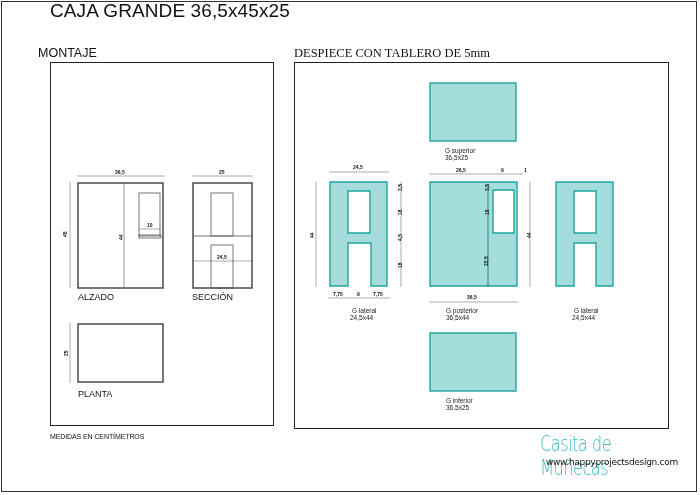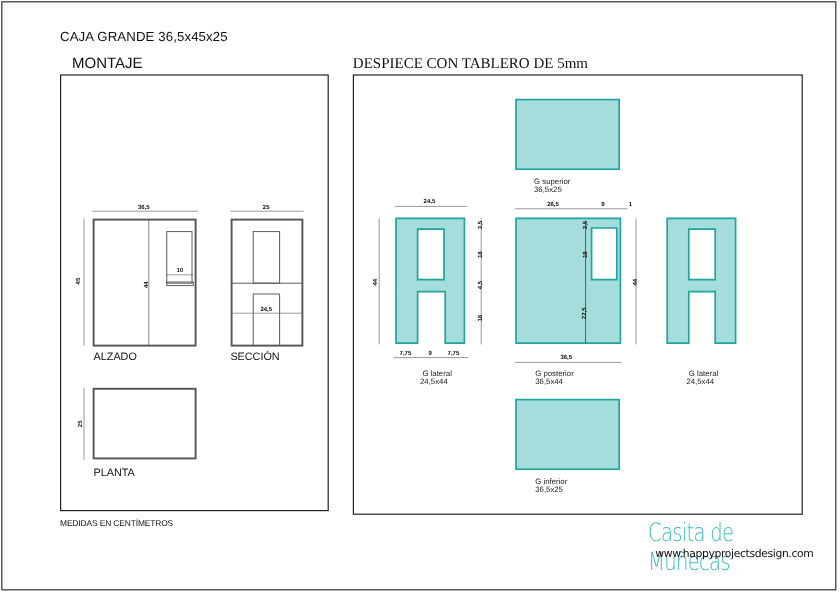--- a/index.html
+++ b/index.html
@@ -7,21 +7,21 @@
     width: 700px; height: 495px; position: relative; overflow: hidden;
     background: #ffffff;
     font-family: "Liberation Sans", "DejaVu Sans", sans-serif;
     color: #111;
   }
   .page-border {
     position: absolute; left: 1px; top: 1px; width: 696px; height: 491px;
     border: 1px solid #333; box-sizing: border-box;
   }
   .title {
-    position: absolute; left: 50px; top: 25px; font-size: 11px; letter-spacing: 0.1px;
+    position: absolute; left: 50px; top: 0; font-size: 19px; letter-spacing: 0.1px;
   }
   .sec-label { position: absolute; font-size: 12.5px; }
   .panel { position: absolute; border: 1.6px solid #222; box-sizing: border-box; }
   .note { position: absolute; font-size: 7px; letter-spacing: -0.1px; }
   .brand {
     position: absolute; left: 540px; top: 432px; font-size: 21px; color: #3fbdc0;
     font-family: "DejaVu Sans", sans-serif; font-weight: 300; letter-spacing: -0.8px;
     transform: scaleX(0.78); transform-origin: left top;
   }
   .url {
@@ -32,21 +32,21 @@
   .dim { font-size: 5px; fill: #111; font-family: "Liberation Sans", sans-serif; font-weight: bold; }
   .cap { font-size: 6.5px; fill: #222; font-family: "Liberation Sans", sans-serif; }
   .lbl { font-size: 9px; fill: #111; font-family: "Liberation Sans", sans-serif; }
 </style>
 </head>
 <body>
 
 <div class="page-border"></div>
 
 <div class="title">CAJA GRANDE 36,5x45x25</div>
-<div class="sec-label" style="left:60px; top:46px;">MONTAJE</div>
+<div class="sec-label" style="left:38px; top:46px;">MONTAJE</div>
 <div class="sec-label" style="left:294px; top:46px;font-family:Liberation Serif, serif;">DESPIECE CON TABLERO DE 5mm</div>
 
 <div class="panel" style="left:50px; top:62px; width:224px; height:364px;"></div>
 <div class="panel" style="left:294px; top:62px; width:375px; height:367px;"></div>
 
 <div class="note" style="left:50px; top:433px;">MEDIDAS EN CENTÍMETROS</div>
 
 <div class="brand">Casita de Muñecas</div>
 <div class="url">www.happyprojectsdesign.com</div>
 

